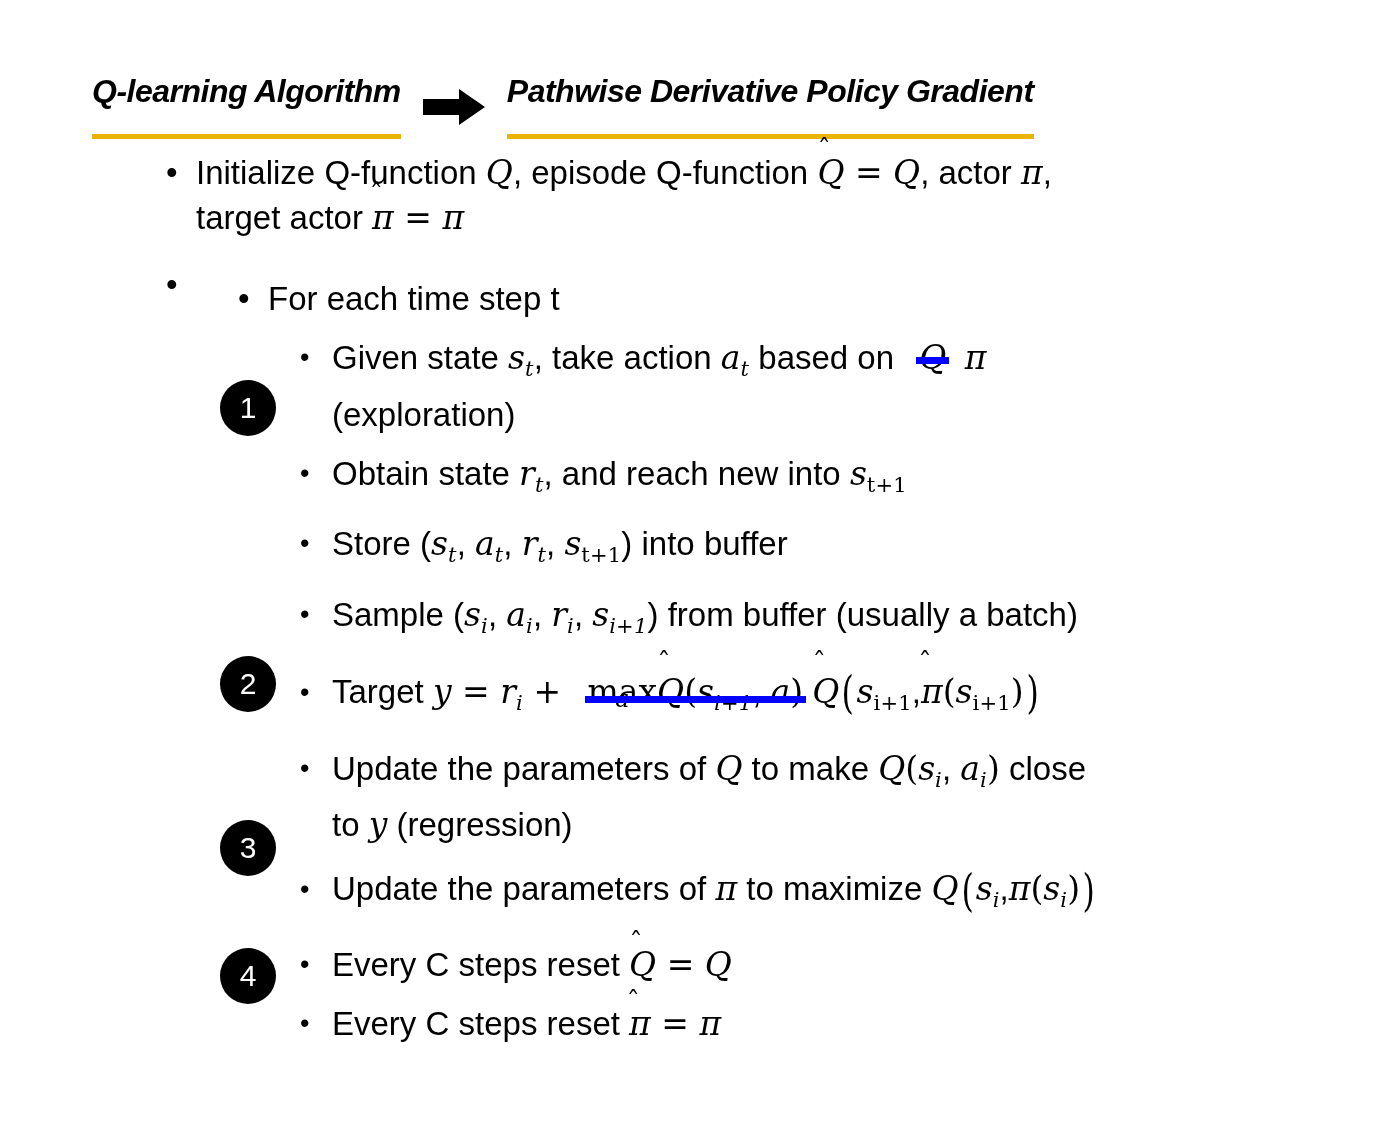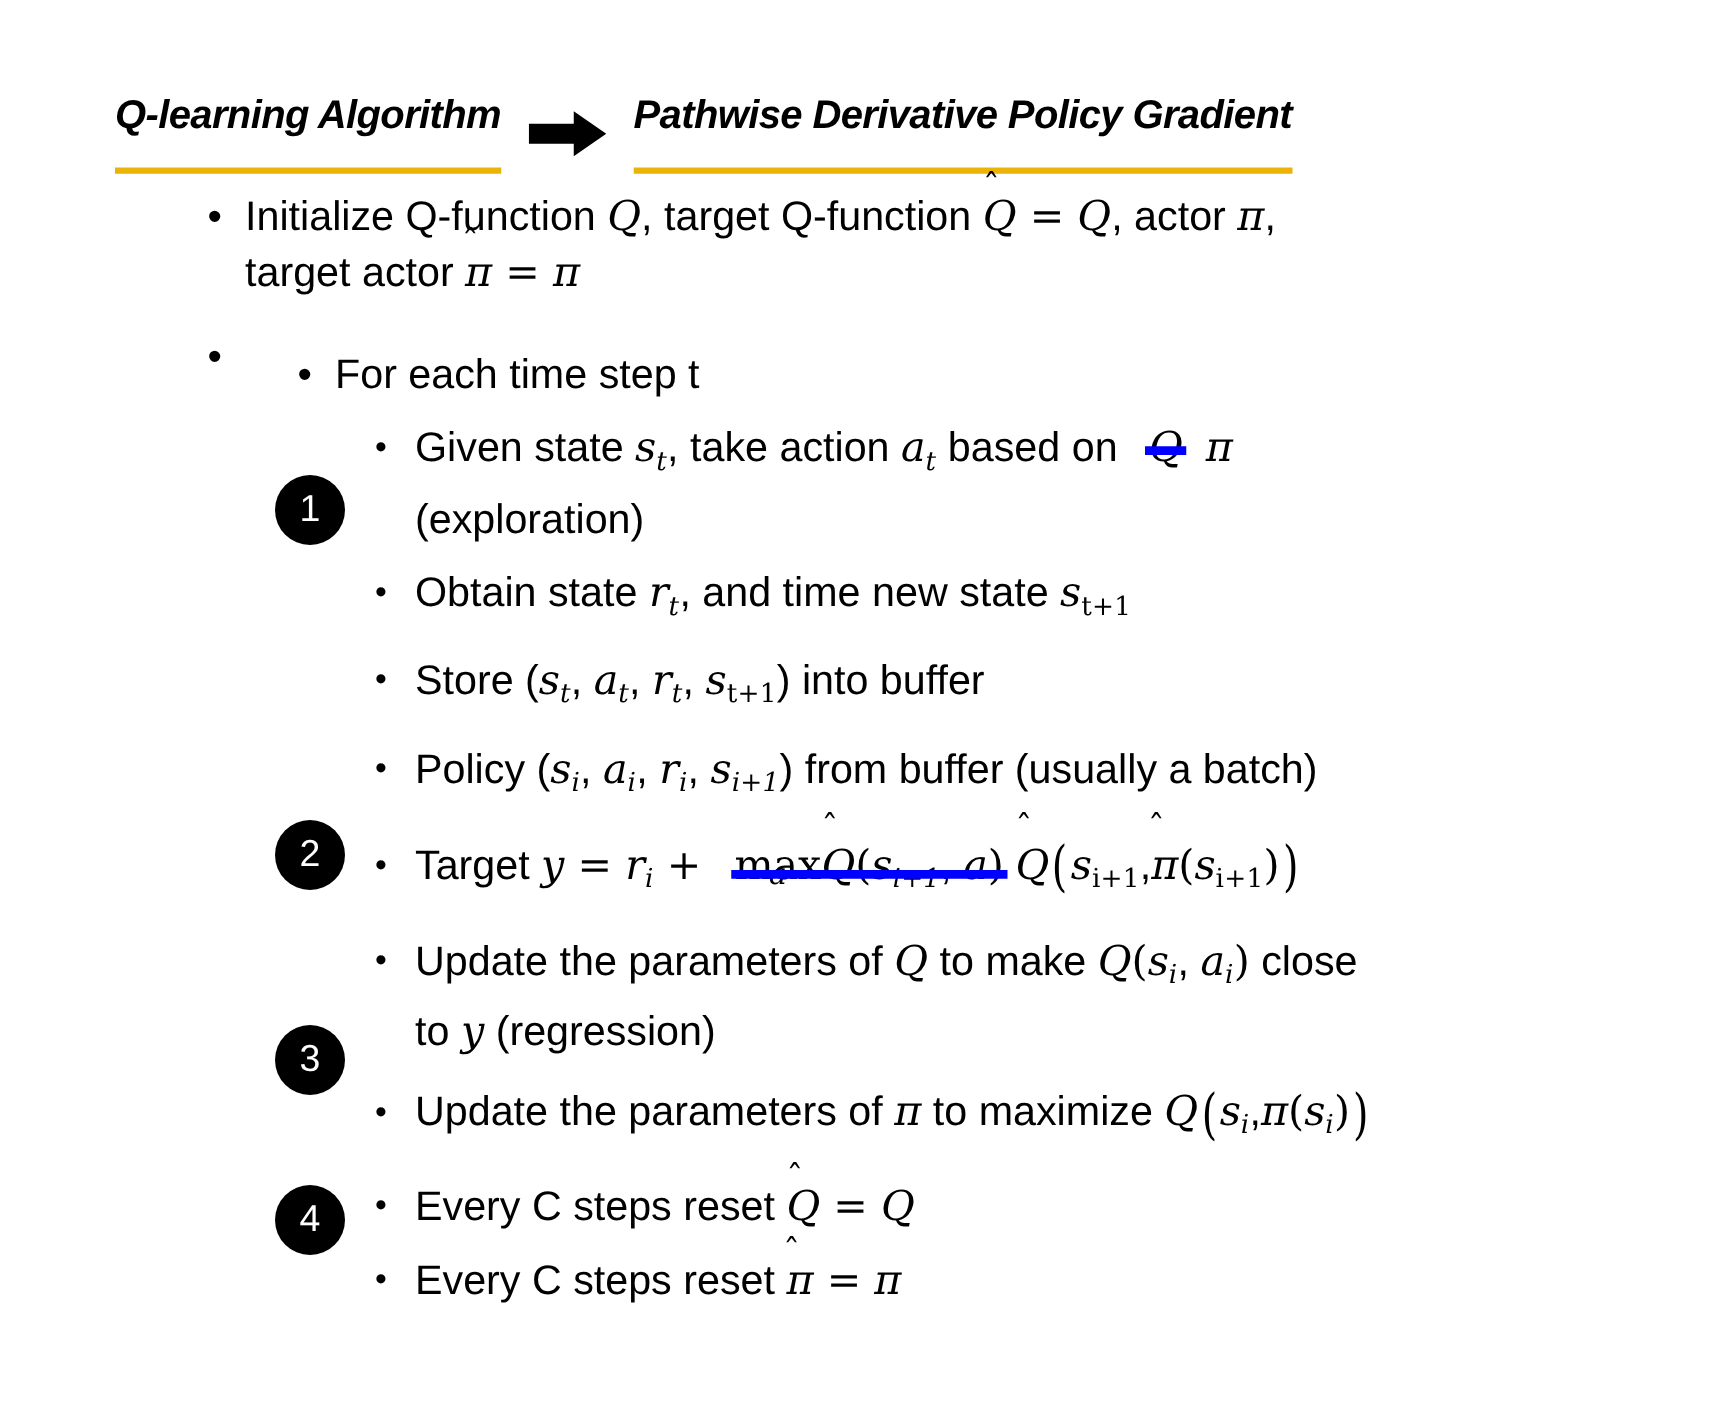--- a/index.html
+++ b/index.html
@@ -187,21 +187,21 @@
   <span>3</span>
 </div>
 <div class="badge" style="left:220px; top:948px;">
   <span>4</span>
 </div>
 
 <div class="body">
 
   <div class="line wrap lvl1">
     <span class="bullet-dot">•</span>
-    <span>Initialize Q-function </span><span class="mi">Q</span><span>, target Q-function </span><span class="hat-wrap"><span class="hat">̂</span><span class="mi">Q</span></span><span class="mop"> = </span><span class="mi">Q</span><span>, actor </span><span class="mi">π</span><span>,</span>
+    <span>Initialize Q-function </span><span class="mi">Q</span><span>, episode Q-function </span><span class="hat-wrap"><span class="hat">̂</span><span class="mi">Q</span></span><span class="mop"> = </span><span class="mi">Q</span><span>, actor </span><span class="mi">π</span><span>,</span>
   </div>
   <div class="line lvl1">
     <span>target actor </span><span class="hat-wrap"><span class="hat">̂</span><span class="mi">π</span></span><span class="mop"> = </span><span class="mi">π</span>
   </div>
 
   <div class="gap-md"></div>
 
   <div class="line lvl1">
     <span class="bullet-dot">•</span>
   </div>
@@ -220,35 +220,35 @@
     <span>Given state </span><span class="mi">s</span><span class="sub">t</span><span>, take action </span><span class="mi">a</span><span class="sub">t</span><span> based on </span><span class="struck"><span class="mi">Q</span></span><span>&nbsp;&nbsp;</span><span class="mi">π</span>
   </div>
   <div class="line lvl3">
     <span>(exploration)</span>
   </div>
 
   <div class="gap-sm"></div>
 
   <div class="line lvl3">
     <span class="bullet-dot">•</span>
-    <span>Obtain state </span><span class="mi">r</span><span class="sub">t</span><span>, and time new state </span><span class="mi">s</span><span class="sub up">t+1</span>
+    <span>Obtain state </span><span class="mi">r</span><span class="sub">t</span><span>, and reach new into </span><span class="mi">s</span><span class="sub up">t+1</span>
   </div>
 
   <div class="gap-sm"></div>
 
   <div class="line lvl3">
     <span class="bullet-dot">•</span>
     <span>Store (</span><span class="mi">s</span><span class="sub">t</span><span>, </span><span class="mi">a</span><span class="sub">t</span><span>, </span><span class="mi">r</span><span class="sub">t</span><span>, </span><span class="mi">s</span><span class="sub up">t+1</span><span>) into buffer</span>
   </div>
 
   <div class="gap-sm"></div>
 
   <div class="line lvl3">
     <span class="bullet-dot">•</span>
-    <span>Policy (</span><span class="mi">s</span><span class="sub">i</span><span>, </span><span class="mi">a</span><span class="sub">i</span><span>, </span><span class="mi">r</span><span class="sub">i</span><span>, </span><span class="mi">s</span><span class="sub">i+1</span><span>) from buffer (usually a batch)</span>
+    <span>Sample (</span><span class="mi">s</span><span class="sub">i</span><span>, </span><span class="mi">a</span><span class="sub">i</span><span>, </span><span class="mi">r</span><span class="sub">i</span><span>, </span><span class="mi">s</span><span class="sub">i+1</span><span>) from buffer (usually a batch)</span>
   </div>
 
   <div class="gap-sm"></div>
 
   <div class="line lvl3" style="line-height:58px;">
     <span class="bullet-dot" style="line-height:58px;">•</span>
     <span>Target </span><span class="mi">y</span><span class="mop"> = </span><span class="mi">r</span><span class="sub">i</span><span class="mop"> + </span><span class="struck"><span class="maxsub"><span class="mop">max</span><span class="under">a</span></span><span class="hat-wrap"><span class="hat">̂</span><span class="mi">Q</span></span><span class="mop">(</span><span class="mi">s</span><span class="sub">i+1</span><span>, </span><span class="mi">a</span><span class="mop">)</span></span><span>&nbsp;</span><span class="hat-wrap"><span class="hat">̂</span><span class="mi">Q</span></span><span class="paren-big">(</span><span class="mi">s</span><span class="sub up">i+1</span><span>,</span><span class="hat-wrap"><span class="hat">̂</span><span class="mi">π</span></span><span class="mop">(</span><span class="mi">s</span><span class="sub up">i+1</span><span class="mop">)</span><span class="paren-big">)</span>
   </div>
 
   <div class="gap-sm"></div>

